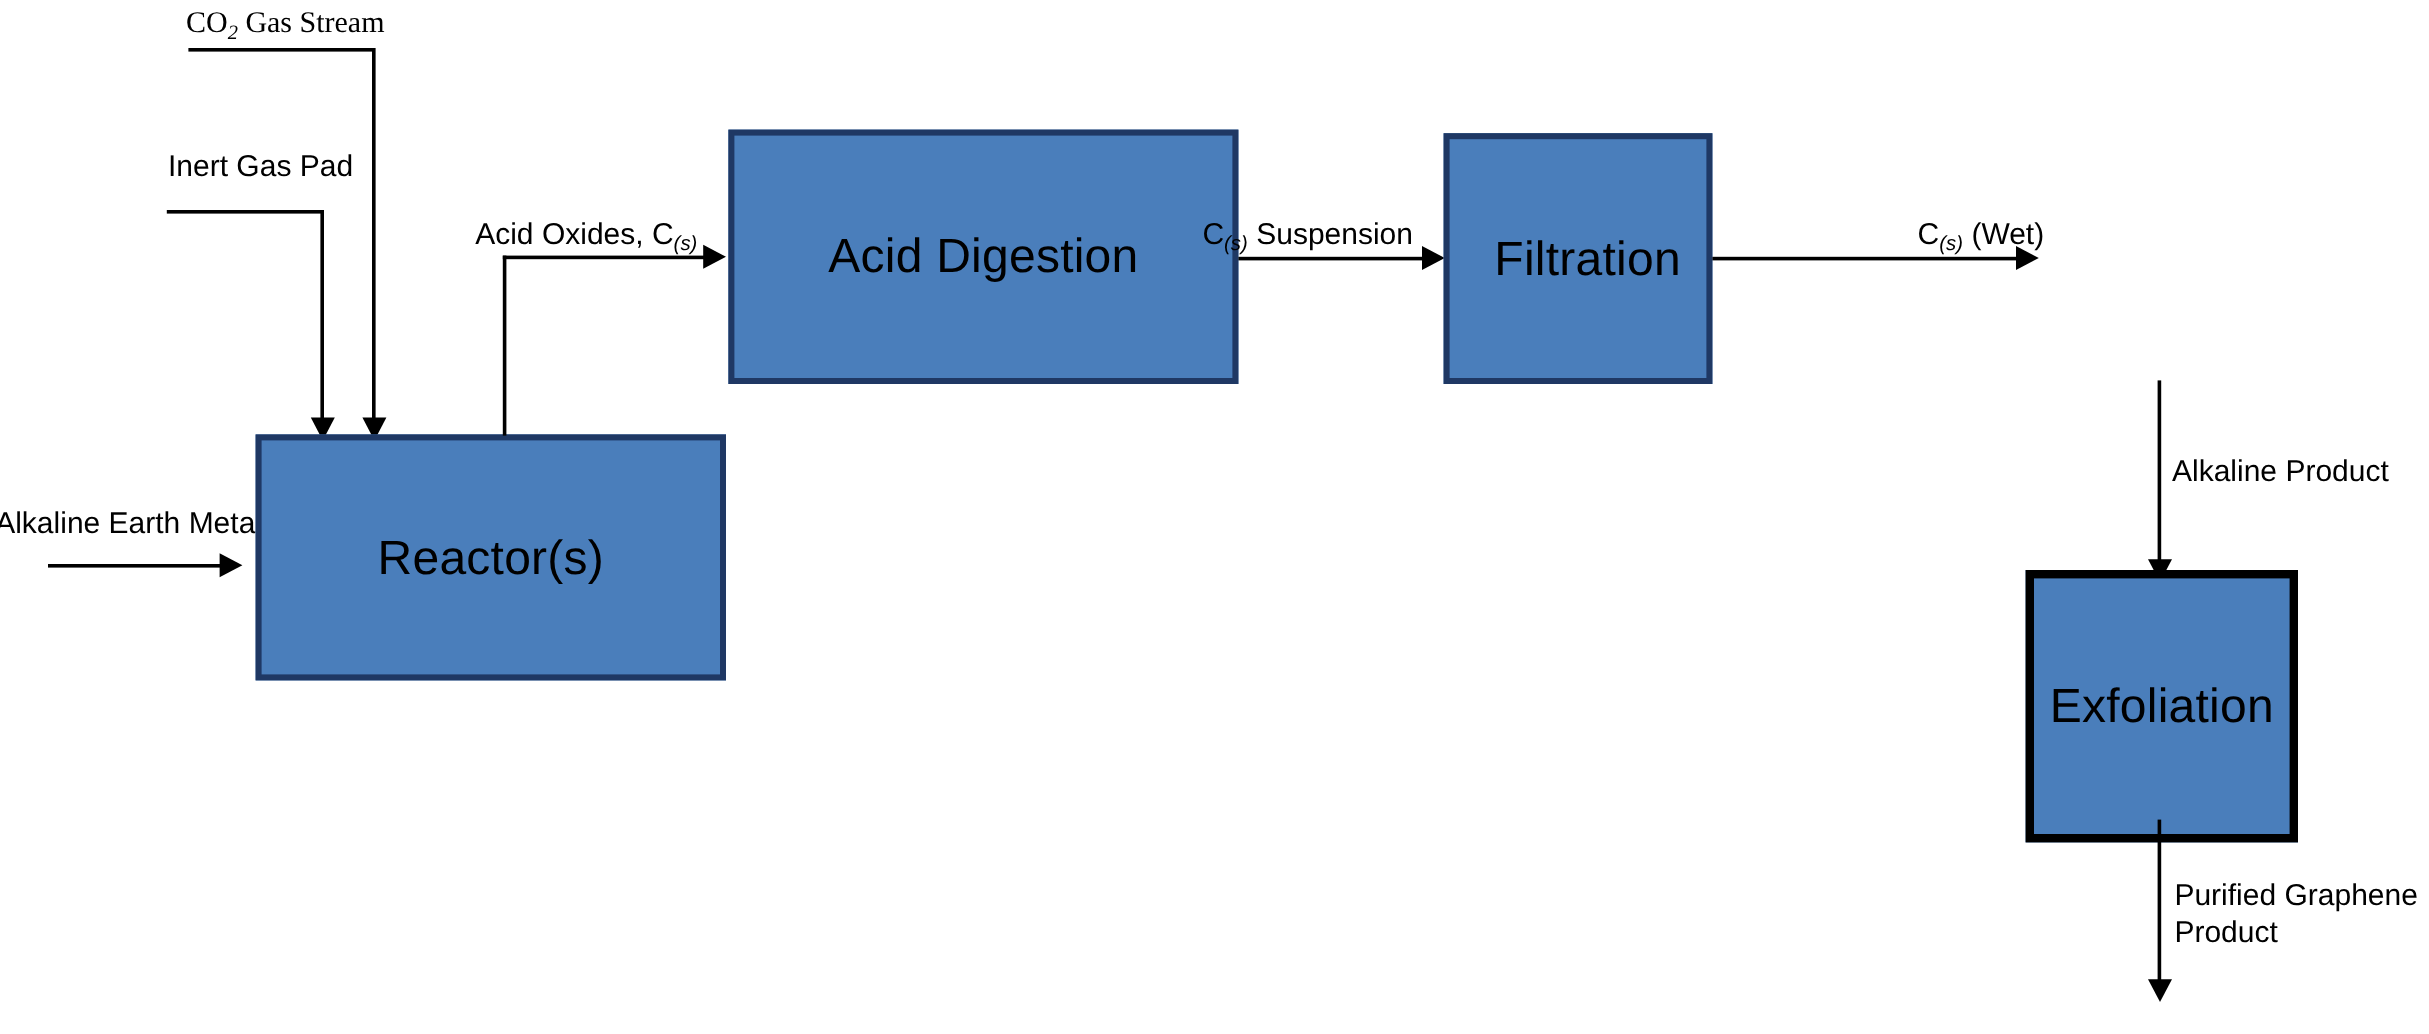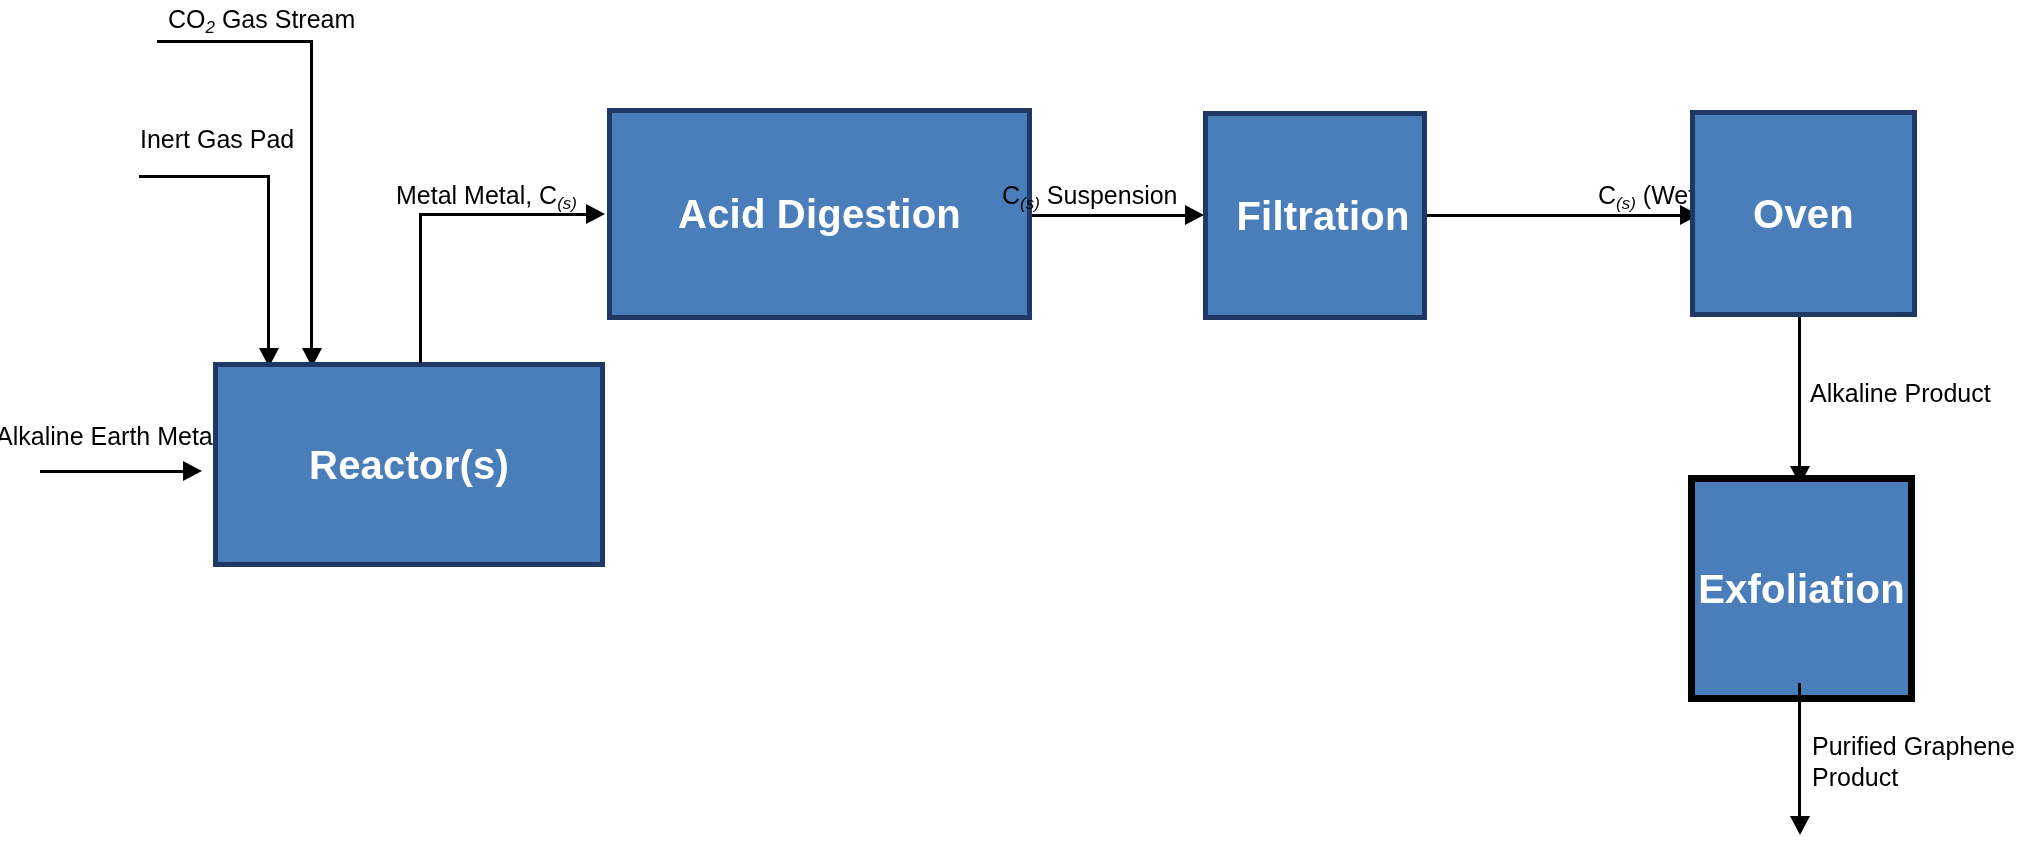--- a/index.html
+++ b/index.html
@@ -24,23 +24,23 @@
     border: 5px solid #1F3864;
     display: flex;
     align-items: center;
     justify-content: center;
   }
   .proc-box.black-edge {
     border-color: #000000;
     border-width: 7px;
   }
   .proc-label {
-    color: #ffffff;
+    color: #000000;
     font-size: 40px;
-    font-weight: 700;
+    font-weight: 400;
     line-height: 1.1;
     letter-spacing: 0.2px;
     white-space: nowrap;
   }
   .stream-label {
     position: absolute;
     color: #000000;
     font-size: 25px;
     line-height: 1.25;
     white-space: nowrap;
@@ -78,21 +78,21 @@
     border-left: 10px solid transparent;
     border-right: 10px solid transparent;
     border-top: 19px solid #000000;
   }
 </style>
 </head>
 <body>
 
 <div id="canvas">
 
-  <div class="stream-label" style="left:168px; top:4px;">
+  <div class="stream-label" style="left:155px; top:4px;font-family:Liberation Serif, serif;">
     <span>CO</span><sub>2</sub><span> Gas Stream</span>
   </div>
   <div class="hline" style="left:157px; top:40px; width:155px;"></div>
   <div class="vline" style="left:310px; top:40px; height:310px;"></div>
   <div class="arrow-down" style="left:302px; top:348px;"></div>
 
   <div class="stream-label" style="left:140px; top:124px;">
     <span>Inert Gas Pad</span>
   </div>
   <div class="hline" style="left:139px; top:175px; width:130px;"></div>
@@ -103,21 +103,21 @@
     <span>Alkaline Earth Metal</span>
   </div>
   <div class="hline" style="left:40px; top:470px; width:145px;"></div>
   <div class="arrow-right" style="left:183px; top:461px;"></div>
 
   <div class="proc-box" style="left:213px; top:362px; width:392px; height:205px;text-align:right;">
     <span class="proc-label">Reactor(s)</span>
   </div>
 
   <div class="stream-label" style="left:396px; top:180px;">
-    <span>Metal Metal, C</span><sub>(s)</sub>
+    <span>Acid Oxides, C</span><sub>(s)</sub>
   </div>
   <div class="vline" style="left:419px; top:213px; height:150px;"></div>
   <div class="hline" style="left:419px; top:213px; width:170px;"></div>
   <div class="arrow-right" style="left:586px; top:204px;"></div>
 
   <div class="proc-box" style="left:607px; top:108px; width:425px; height:212px;">
     <span class="proc-label">Acid Digestion</span>
   </div>
 
   <div class="stream-label" style="left:990px; top:180px;margin-left:12px;">
@@ -129,23 +129,20 @@
   <div class="proc-box" style="left:1203px; top:111px; width:224px; height:209px;padding-left:16px;">
     <span class="proc-label">Filtration</span>
   </div>
 
   <div class="stream-label" style="left:1598px; top:180px;">
     <span>C</span><sub>(s)</sub><span> (Wet)</span>
   </div>
   <div class="hline" style="left:1427px; top:214px; width:255px;"></div>
   <div class="arrow-right" style="left:1680px; top:205px;"></div>
 
-  <div class="proc-box" style="left:1690px; top:110px; width:227px; height:207px;">
-    <span class="proc-label">Oven</span>
-  </div>
 
   <div class="vline" style="left:1798px; top:317px; height:151px;"></div>
   <div class="arrow-down" style="left:1790px; top:466px;"></div>
   <div class="stream-label" style="left:1810px; top:378px;">
     <span>Alkaline Product</span>
   </div>
 
   <div class="proc-box black-edge" style="left:1688px; top:475px; width:227px; height:227px;">
     <span class="proc-label">Exfoliation</span>
   </div>

